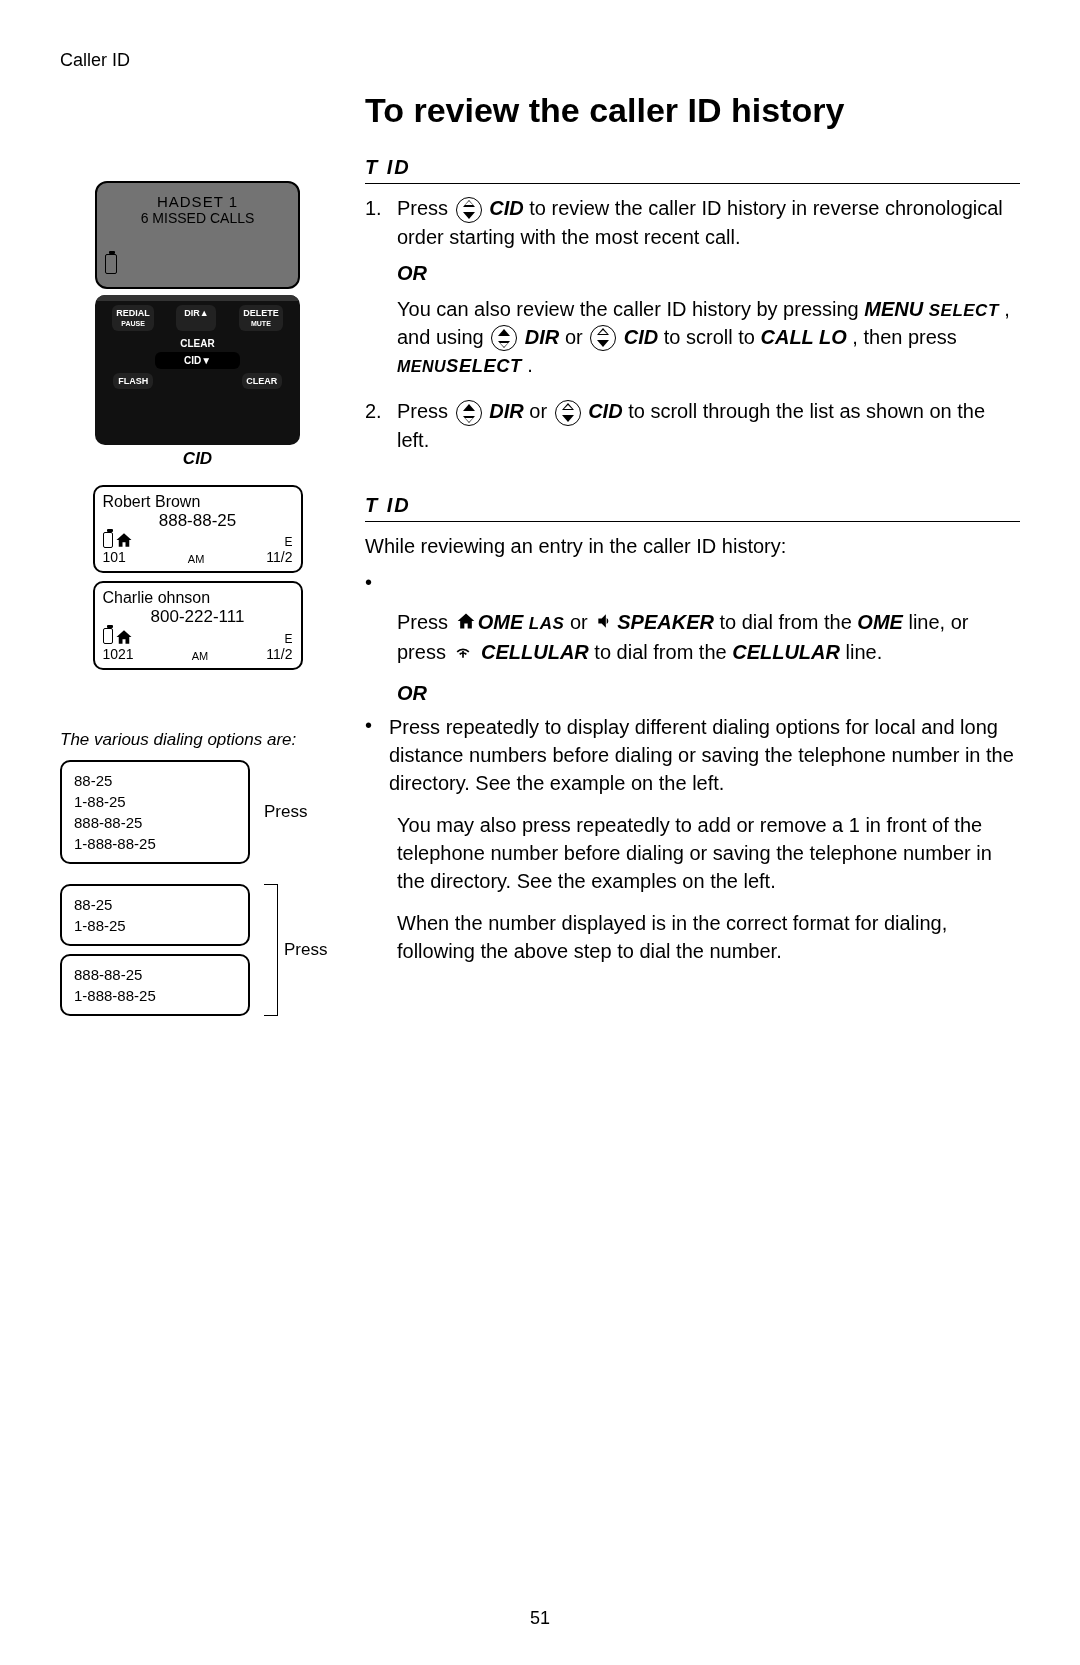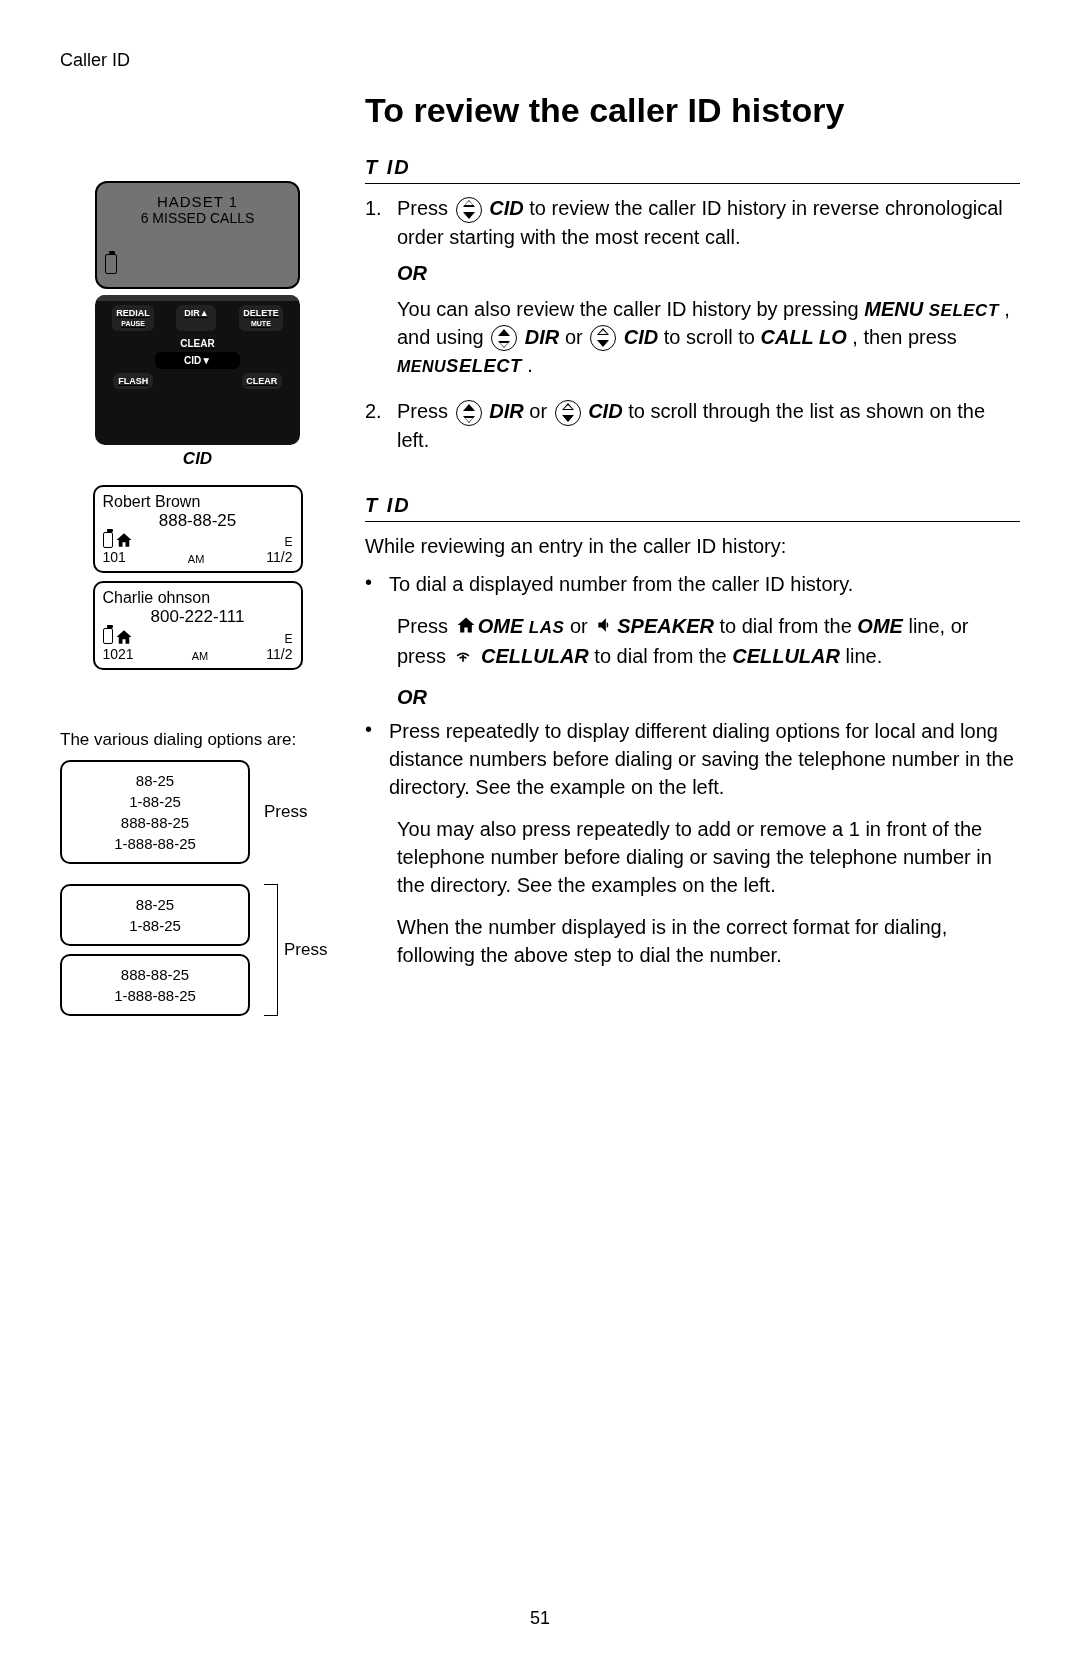--- a/index.html
+++ b/index.html
@@ -139,21 +139,20 @@
   }
   .house-small svg { width:18px; height:18px; vertical-align:middle; }
   .phone-img {
     width: 205px;
     height: 150px;
     margin: 0 auto 4px;
     background: #111;
     border-radius: 10px;
     position:relative;
     overflow:hidden;
-    text-decoration:underline;
   }
   .phone-img .row-k {
     display:flex; justify-content:space-around; padding:4px 6px;
     color:#fff; font-size:9px; font-weight:bold;
   }
   .phone-img .key {
     background:#222; border-radius:6px; padding:3px 4px; min-width:40px; text-align:center;
   }
   .phone-img .mid { text-align:center; color:#fff; font-size:10px; font-weight:bold; padding:3px 0;}
   .cid-label {
@@ -163,25 +162,25 @@
   .entry-screen {
     border:2px solid #000; border-radius:10px; padding:6px 8px;
     width:210px; margin:0 auto 8px; font-size:16px;
   }
   .entry-screen .name { }
   .entry-screen .num-t { text-align:center; font-size:17px; }
   .entry-screen .meta { display:flex; justify-content:space-between; font-size:14px; align-items:flex-end; }
   .entry-screen .icons { display:flex; gap:2px; align-items:center;}
   .entry-screen .tag { font-size:12px; }
 
-  .dial-caption { font-size:17px; margin:60px 0 10px 0; }
+  .dial-caption { font-size:17px; margin:60px 0 10px 0;font-style:italic; }
   .dial-group { display:flex; align-items:center; gap:14px; margin-bottom:20px; }
   .dial-box {
     border:2px solid #000; border-radius:10px; padding:8px 12px;
-    width:190px; text-align:center; font-size:15px; line-height:1.4;
+    width:190px; text-align:left; font-size:15px; line-height:1.4;
   }
   .dial-stack { display:flex; flex-direction:column; gap:8px; }
   .bracket {
     border-right:1.5px solid #000;
     border-top:1.5px solid #000;
     border-bottom:1.5px solid #000;
     width:14px; align-self:stretch;
   }
   .press-lbl { font-size:17px; }
 
@@ -335,21 +334,20 @@
         <span> to scroll through the list as shown on the left.</span>
       </div>
     </div>
 
     <div class="section-head" style="margin-top:40px;">T    ID</div>
 
     <div class="body-text" style="margin-bottom:10px;">While reviewing an entry in the caller ID history:</div>
 
     <div class="bullet-item body-text">
       <div class="bullet">•</div>
-      <div>To dial a displayed number from the caller ID history.</div>
     </div>
 
     <div class="body-text indent">
       <span>Press </span>
       <span class="home-icon"><svg viewBox="0 0 24 24">
             <path fill="#000" d="M12 3l10 9h-3v9h-5v-6h-4v6H5v-9H2z"></path>
           </svg></span><span class="ibold">OME</span>
       <span class="ismall">LAS</span>
       <span> or </span>
       <span class="speaker-icon"><svg viewBox="0 0 24 24">

